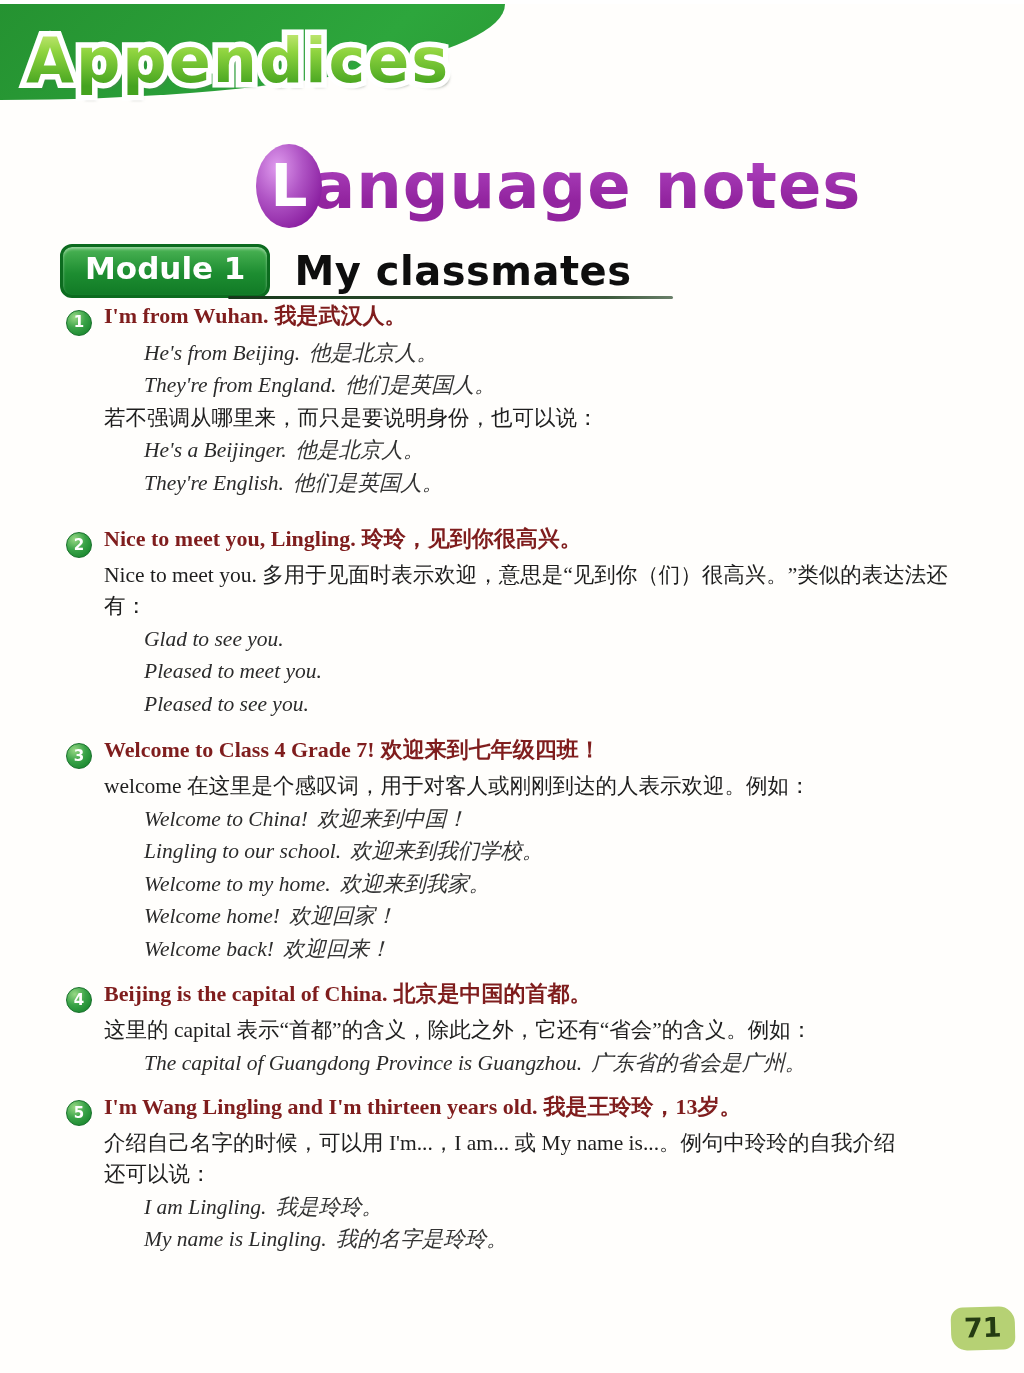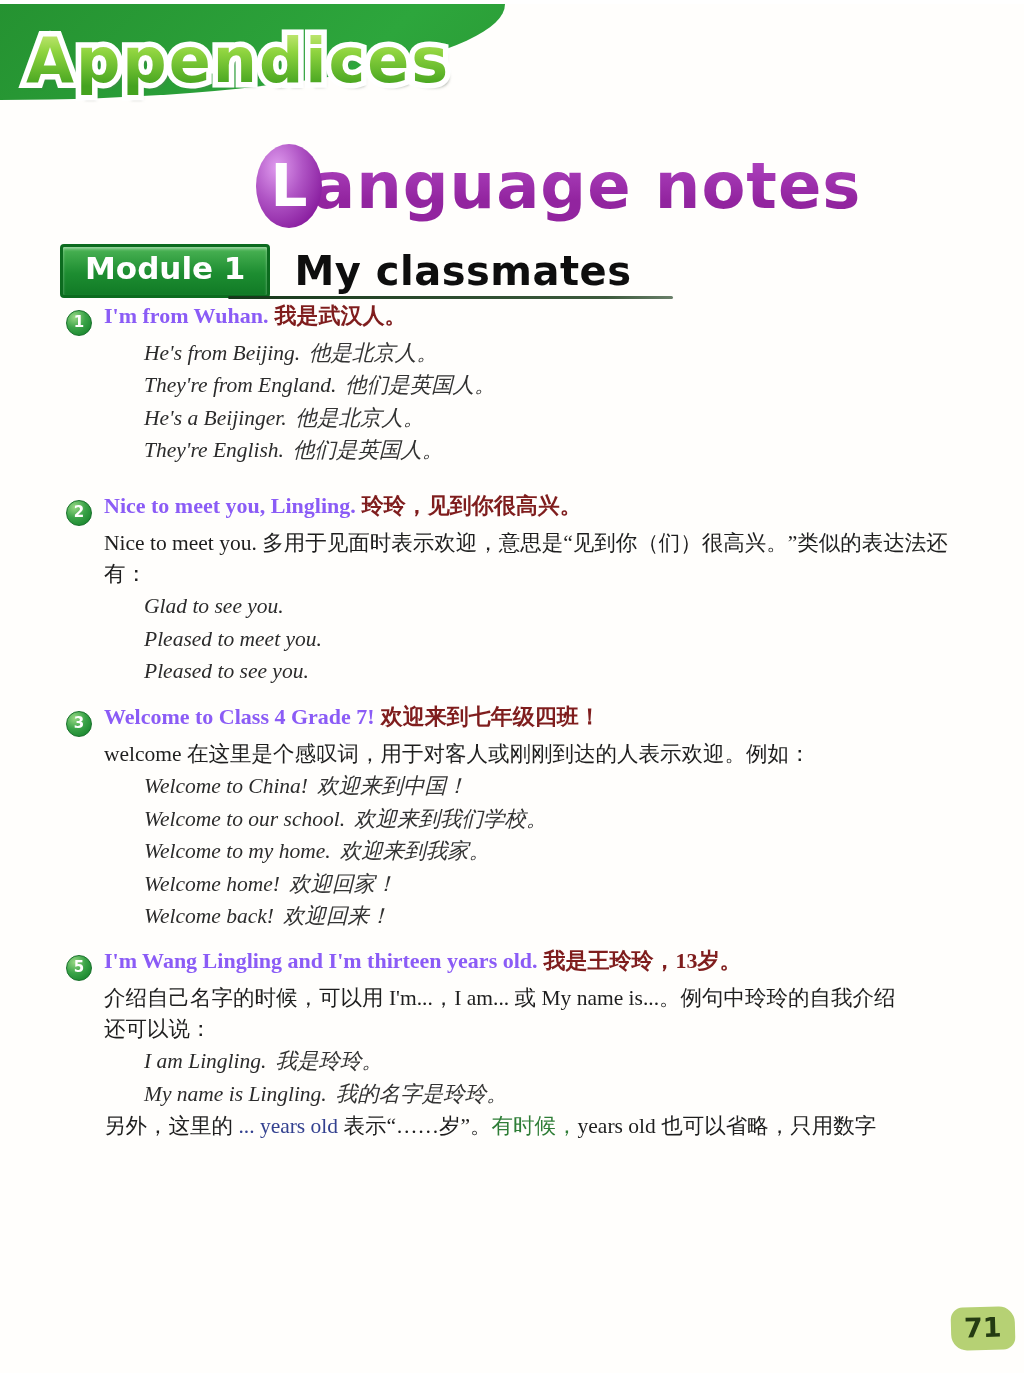--- a/index.html
+++ b/index.html
@@ -56,21 +56,21 @@
       background:linear-gradient(180deg,#b44ac6 0%,#92249f 70%);
       -webkit-background-clip:text;background-clip:text;color:transparent;
     }
   }
 
   
   .module-row{position:absolute;left:60px;top:240px;display:flex;align-items:center;}
   .module-badge{
     display:inline-block;
     background:linear-gradient(180deg,#4cb455 0%,#1d8d31 55%,#117a26 100%);
-    border:3px solid #0c6b1f;border-radius:4px;
+    border:3px solid #0c6b1f;border-radius:12px;
     box-shadow:inset 0 2px 3px rgba(255,255,255,.45);
     color:#ffffff;font-family:"DejaVu Sans",sans-serif;font-weight:800;
     font-size:31px;padding:4px 22px 8px;line-height:1.15;
   }
   .module-title{
     margin-left:24px;font-family:"DejaVu Sans",sans-serif;font-weight:800;
     font-size:40px;color:#0e0e0e;letter-spacing:0.5px;
   }
   .module-underline{
     position:absolute;left:228px;top:292px;width:445px;height:3px;
@@ -85,21 +85,21 @@
   .note.m13{margin-bottom:13px;} .note.m12{margin-bottom:12px;}
   .note-head{line-height:31px;margin:0 0 2px 0;font-size:22px;}
   .num-badge{
     display:inline-flex;width:24px;height:24px;border-radius:50%;
     align-items:center;justify-content:center;
     background:radial-gradient(circle at 32% 26%,#97d884 0%,#3aa348 45%,#1d8a31 80%);
     border:1px solid #17702a;
     color:#fff;font-family:"DejaVu Sans",sans-serif;font-weight:700;font-size:15px;
     vertical-align:-4px;margin-right:12px;
   }
-  .head-en{font-weight:700;color:#8b5cf6;}
+  .head-en{font-weight:700;color:#7f1d1d;}
   .head-zh{font-weight:600;color:#7f1d1d;margin-left:6px;}
   .para{
     margin:0 0 0 38px;font-size:21.5px;line-height:31px;color:#1e1e1e;
   }
   .ex{margin:1.5px 0 1.5px 78px;font-size:21.5px;line-height:31px;}
   .ex-en{font-style:italic;color:#2b2b2b;text-align:right;}
   .ex-zh{font-style:italic;color:#333333;margin-left:9px;}
   .tint-blue{color:#33418f;}
   .tint-green{color:#2e7d36;}
 
@@ -136,55 +136,62 @@
   <div class="module-underline"></div>
 
   <div class="content">
 
     <section class="note m24">
       <div class="note-head">
         <span class="num-badge">1</span><span class="head-en">I'm from Wuhan.</span><span class="head-zh">我是武汉人。</span>
       </div>
       <p class="ex"><span class="ex-en">He's from Beijing.</span><span class="ex-zh">他是北京人。</span></p>
       <p class="ex"><span class="ex-en">They're from England.</span><span class="ex-zh">他们是英国人。</span></p>
+      <p class="para">若不强调从哪里来，而只是要说明身份，也可以说：</p>
       <p class="ex"><span class="ex-en">He's a Beijinger.</span><span class="ex-zh">他是北京人。</span></p>
       <p class="ex"><span class="ex-en">They're English.</span><span class="ex-zh">他们是英国人。</span></p>
     </section>
 
     <section class="note m14">
       <div class="note-head">
         <span class="num-badge">2</span><span class="head-en">Nice to meet you, Lingling.</span><span class="head-zh">玲玲，见到你很高兴。</span>
       </div>
       <p class="para">Nice to meet you. 多用于见面时表示欢迎，意思是“见到你（们）很高兴。”类似的表达法还有：</p>
       <p class="ex"><span class="ex-en">Glad to see you.</span></p>
       <p class="ex"><span class="ex-en">Pleased to meet you.</span></p>
       <p class="ex"><span class="ex-en">Pleased to see you.</span></p>
     </section>
 
     <section class="note m13">
       <div class="note-head">
         <span class="num-badge">3</span><span class="head-en">Welcome to Class 4 Grade 7!</span><span class="head-zh">欢迎来到七年级四班！</span>
       </div>
       <p class="para">welcome 在这里是个感叹词，用于对客人或刚刚到达的人表示欢迎。例如：</p>
       <p class="ex"><span class="ex-en">Welcome to China!</span><span class="ex-zh">欢迎来到中国！</span></p>
-      <p class="ex"><span class="ex-en">Welcome to our school.</span><span class="ex-zh">欢迎来到我们学校。</span></p>
+      <p class="ex"><span class="ex-en">Lingling to our school.</span><span class="ex-zh">欢迎来到我们学校。</span></p>
       <p class="ex"><span class="ex-en">Welcome to my home.</span><span class="ex-zh">欢迎来到我家。</span></p>
       <p class="ex"><span class="ex-en">Welcome home!</span><span class="ex-zh">欢迎回家！</span></p>
       <p class="ex"><span class="ex-en">Welcome back!</span><span class="ex-zh">欢迎回来！</span></p>
     </section>
 
+    <section class="note m12">
+      <div class="note-head">
+        <span class="num-badge">4</span><span class="head-en">Beijing is the capital of China.</span><span class="head-zh">北京是中国的首都。</span>
+      </div>
+      <p class="para">这里的 capital 表示“首都”的含义，除此之外，它还有“省会”的含义。例如：</p>
+      <p class="ex"><span class="ex-en">The capital of Guangdong Province is Guangzhou.</span><span class="ex-zh">广东省的省会是广州。</span></p>
+    </section>
 
     <section class="note">
       <div class="note-head">
         <span class="num-badge">5</span><span class="head-en">I'm Wang Lingling and I'm thirteen years old.</span><span class="head-zh">我是王玲玲，13岁。</span>
       </div>
       <p class="para">介绍自己名字的时候，可以用 I'm...，I am... 或 My name is...。例句中玲玲的自我介绍</p>
       <p class="para">还可以说：</p>
       <p class="ex"><span class="ex-en">I am Lingling.</span><span class="ex-zh">我是玲玲。</span></p>
       <p class="ex"><span class="ex-en">My name is Lingling.</span><span class="ex-zh">我的名字是玲玲。</span></p>
-      <p class="para"><span>另外，这里的 </span><span class="tint-blue">... years old</span><span> 表示“……岁”。</span><span class="tint-green">有时候，</span><span>years old 也可以省略，只用数字</span></p>
     </section>
 
   </div>
 
   <div class="page-num">71</div>
 
 </div>
 
 </body></html>

